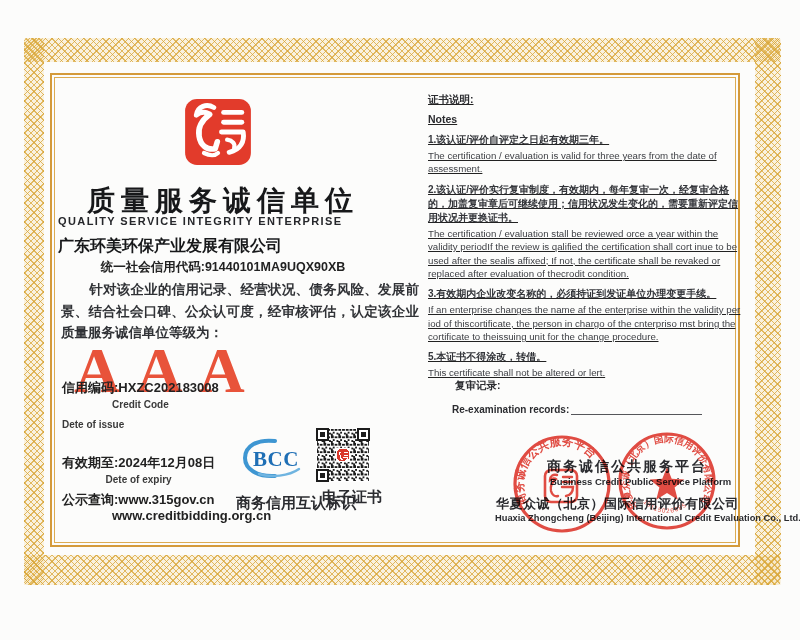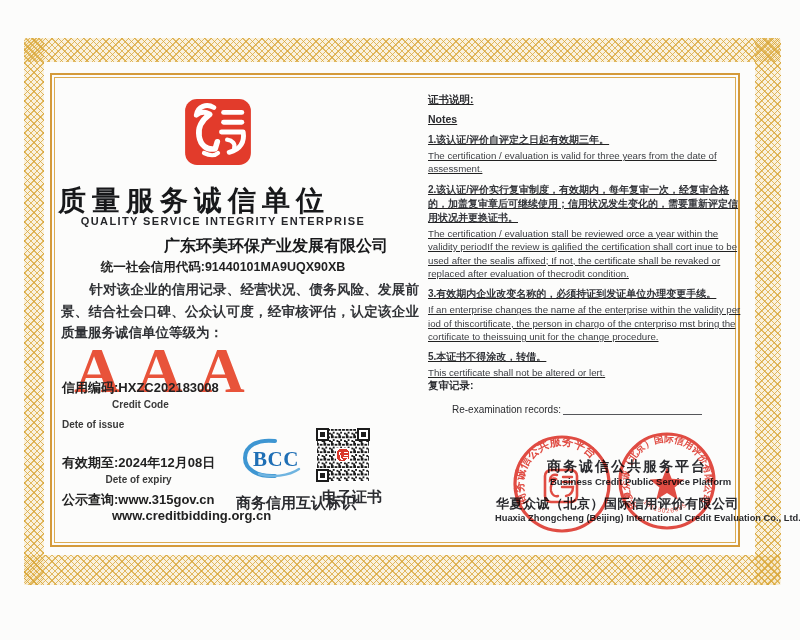--- a/index.html
+++ b/index.html
@@ -22,29 +22,29 @@
   .gband.right{right:19px;top:38px;bottom:55px;width:26px;border-radius:3px;}
   
   .frame{
     position:absolute;left:50px;top:73px;right:60px;bottom:93px;
     border:2px solid #d49a3a;
   }
   .frame .inner{position:absolute;inset:2px;border:1px solid #dcab52;}
   
   .logo{position:absolute;left:183px;top:96px;width:70px;height:72px;}
   .title-cn{
-    position:absolute;left:58px;top:182px;width:330px;
+    position:absolute;left:58px;top:182px;width:330px;text-align:center;
     font-size:28px;font-weight:bold;letter-spacing:6px;color:#17181a;white-space:nowrap;
   }
   .title-en{
-    position:absolute;left:58px;top:215px;width:330px;text-align:center;
+    position:absolute;left:58px;top:215px;width:330px;
     font-size:11px;font-weight:bold;letter-spacing:1.4px;color:#26272b;white-space:nowrap;
   }
   .company{
-    position:absolute;left:58px;top:236px;width:330px;text-align:right;
+    position:absolute;left:58px;top:236px;width:330px;text-align:left;
     font-size:16px;font-weight:bold;color:#17181a;white-space:nowrap;
   }
   .scc{
     position:absolute;left:58px;top:259px;width:330px;text-align:center;
     font-size:12.5px;font-weight:600;color:#222;white-space:nowrap;
   }
   .statement{
     position:absolute;left:61px;top:279px;width:358px;
     font-size:13.5px;font-weight:600;color:#303236;line-height:1.6;
     text-indent:2.1em;text-align:justify;
@@ -62,23 +62,23 @@
   .qr{position:absolute;left:316px;top:428px;width:54px;height:54px;}
   .mark-label{position:absolute;font-size:15px;font-weight:bold;color:#2b2c30;white-space:nowrap;}
   
   .notes{position:absolute;left:428px;top:93px;width:313px;text-decoration:underline;}
   .notes .h-cn{font-size:10.5px;font-weight:bold;color:#2b2c30;margin-bottom:6px;}
   .notes .h-en{font-size:10.5px;font-weight:bold;color:#2b2c30;margin-bottom:8px;}
   .note-item{margin-bottom:7px;}
   .note-item .cn{font-size:10px;font-weight:600;color:#33353a;line-height:1.4;margin-bottom:2px;}
   .note-item .en{font-size:9.7px;color:#3d3f44;line-height:1.38;}
   .reexam{position:absolute;left:428px;top:379px;width:274px;}
-  .reexam .cn{font-size:10.5px;font-weight:bold;color:#2b2c30;margin-bottom:10px;}
+  .reexam .cn{font-size:10.5px;font-weight:bold;color:#2b2c30;margin-bottom:10px;margin-left:27px;}
   .reexam .row{display:flex;align-items:flex-end;}
-  .reexam .en{font-size:10px;font-weight:normal;color:#2b2c30;white-space:nowrap;padding-left:24px;}
+  .reexam .en{font-size:10px;font-weight:bold;color:#2b2c30;white-space:nowrap;padding-left:24px;}
   .reexam .line{flex:1;border-bottom:1px solid #55565a;margin-left:2px;height:11px;}
   
   .foot-text{position:absolute;white-space:nowrap;z-index:1;}
   .platform-cn{left:547px;top:458px;font-size:14px;font-weight:bold;letter-spacing:2px;color:#2a2b2f;}
   .platform-en{left:550px;top:476px;font-size:9.5px;font-weight:bold;color:#2a2b2f;}
   .org-cn{left:496px;top:495px;font-size:13px;font-weight:bold;letter-spacing:0.5px;color:#2a2b2f;}
   .org-en{left:495px;top:513px;font-size:9.3px;font-weight:bold;color:#2a2b2f;}
   .seal{position:absolute;width:100px;height:100px;z-index:2;opacity:.9;mix-blend-mode:multiply;}
   .seal-left{left:512px;top:434px;}
   .seal-right{left:617px;top:431px;}

